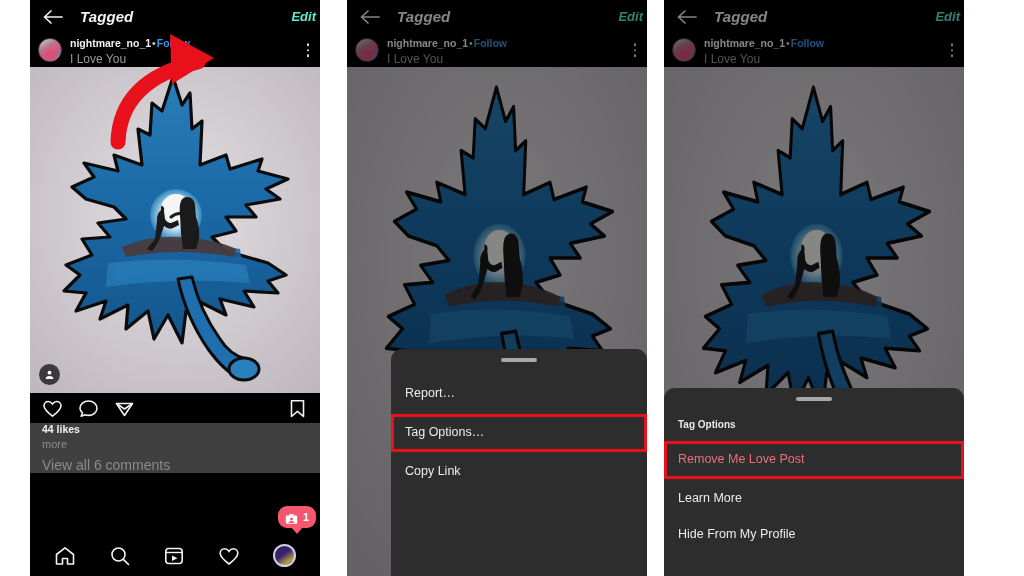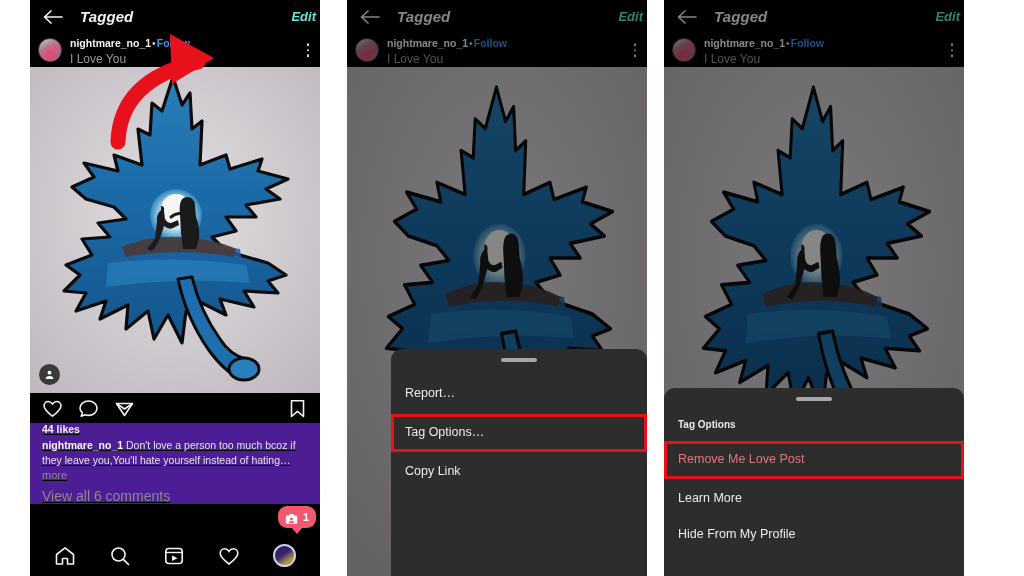--- a/index.html
+++ b/index.html
@@ -128,21 +128,21 @@
     display: flex; align-items: center;
     padding: 0 12px;
     position: relative;
     background: #000;
   }
   .actions .ic { width: 21px; height: 21px; margin-right: 15px; }
   .actions .ic svg { display: block; }
   .actions .bookmark { position: absolute; right: 12px; margin: 0; }
 
   
-  .caption-block { padding: 0 12px; background: #4c1d95; text-decoration: underline; }
+  .caption-block { padding: 0 12px; background: #404040; }
   .likes { font-size: 10.5px; font-weight: bold; color: #f2f2f2; margin-bottom: 3px; }
   .caption {
     font-size: 10.5px;
     color: #e4e4e4;
     line-height: 1.42;
   }
   .caption b { font-weight: bold; color: #f5f5f5; }
   .more-link { font-size: 11px; color: #8b8b8b; margin-top: 1px; }
   .comments-link { font-size: 14px; color: #8b8b8b; margin-top: 7px; }
 
@@ -320,24 +320,20 @@
       </span>
       <span class="ic bookmark">
         <svg viewBox="0 0 21 21">
             <path d="M4.5 2.8 H16.5 V18.5 L10.5 13.4 L4.5 18.5 Z" fill="none" stroke="#f2f2f2" stroke-width="1.6" stroke-linejoin="round"></path>
           </svg>
       </span>
     </div>
 
     <div class="caption-block">
       <div class="likes">44 likes</div>
-      <div class="caption">
-        <b>nightmare_no_1</b>
-        <span>Don't love a person too much bcoz if they leave  you,You'll hate yourself instead of hating…</span>
-      </div>
       <div class="more-link">more</div>
       <div class="comments-link">View all 6 comments</div>
     </div>
 
     <div class="notif-bubble">
       <span class="nb-ic">
         <svg viewBox="0 0 13 12">
             <rect x="0.8" y="2.6" width="11.4" height="8.2" rx="1.4" fill="#ffffff"></rect>
             <rect x="4.3" y="1.1" width="4.4" height="2" rx="0.8" fill="#ffffff"></rect>
             <circle cx="6.5" cy="6" r="1.5" fill="#f4586e"></circle>

